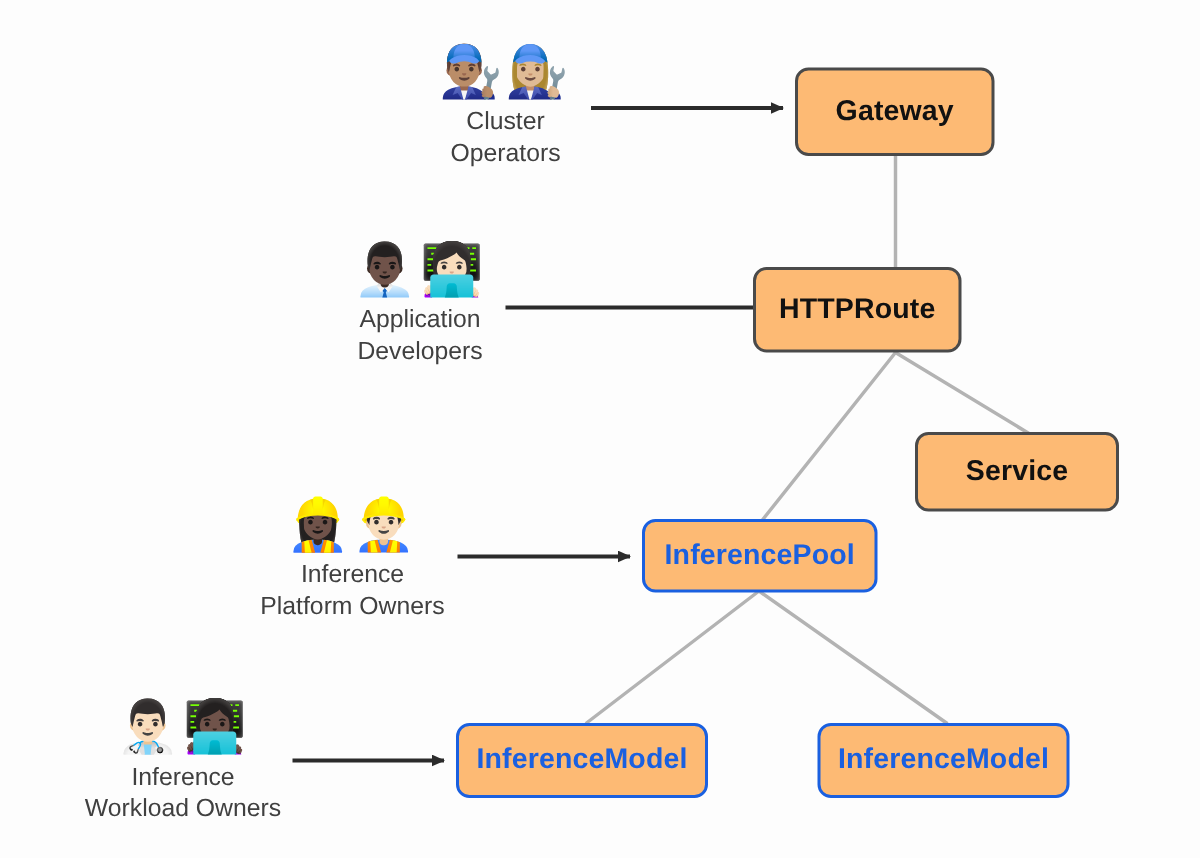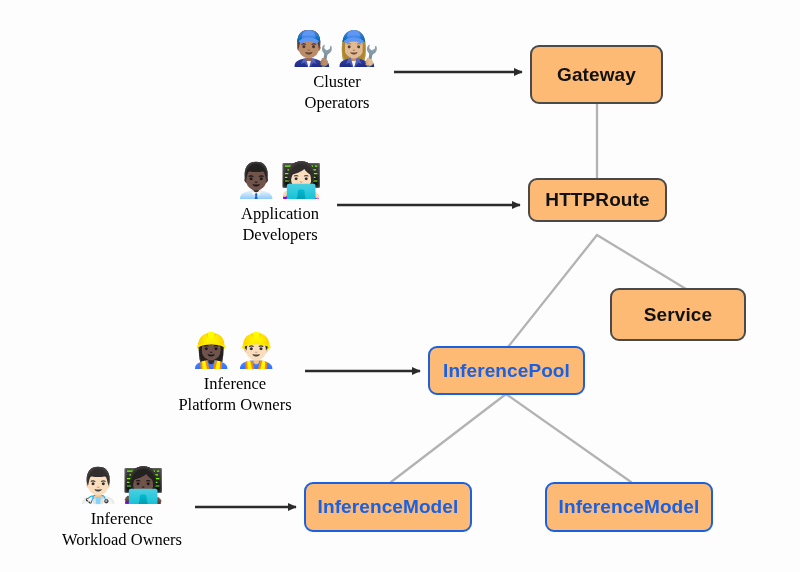--- a/index.html
+++ b/index.html
@@ -41,22 +41,22 @@
     font-size: 34px;
     line-height: 40px;
     letter-spacing: 2px;
     white-space: nowrap;
     user-select: none;
   }
   .persona-label {
     margin-top: 3px;
     font-size: 16.5px;
     line-height: 21px;
-    color: #000000;
-    font-family: Liberation Serif, serif;
+    color: #404040;
+    font-family: Liberation Sans, sans-serif;
     font-weight: 400;
     white-space: pre-line;
   }
 
   
   .node {
     position: absolute;
     box-sizing: border-box;
     display: flex;
     align-items: center;
@@ -126,21 +126,21 @@
   <div class="persona" style="left:17px; top:465px;">
     <div class="persona-emojis">👨🏻‍⚕️👩🏿‍💻</div>
     <div class="persona-label">Inference
 Workload Owners</div>
   </div>
 
   <div class="node gw" style="left:530px; top:45px; width:133px; height:59px;">
     <span>Gateway</span>
   </div>
 
-  <div class="node gw" style="left:528px; top:178px; width:139px; height:44px;">
+  <div class="node gw" style="left:502px; top:178px; width:139px; height:57px;">
     <span>HTTPRoute</span>
   </div>
 
   <div class="node gw" style="left:610px; top:288px; width:136px; height:53px;">
     <span>Service</span>
   </div>
 
   <div class="node inf" style="left:428px; top:346px; width:157px; height:49px;">
     <span>InferencePool</span>
   </div>

